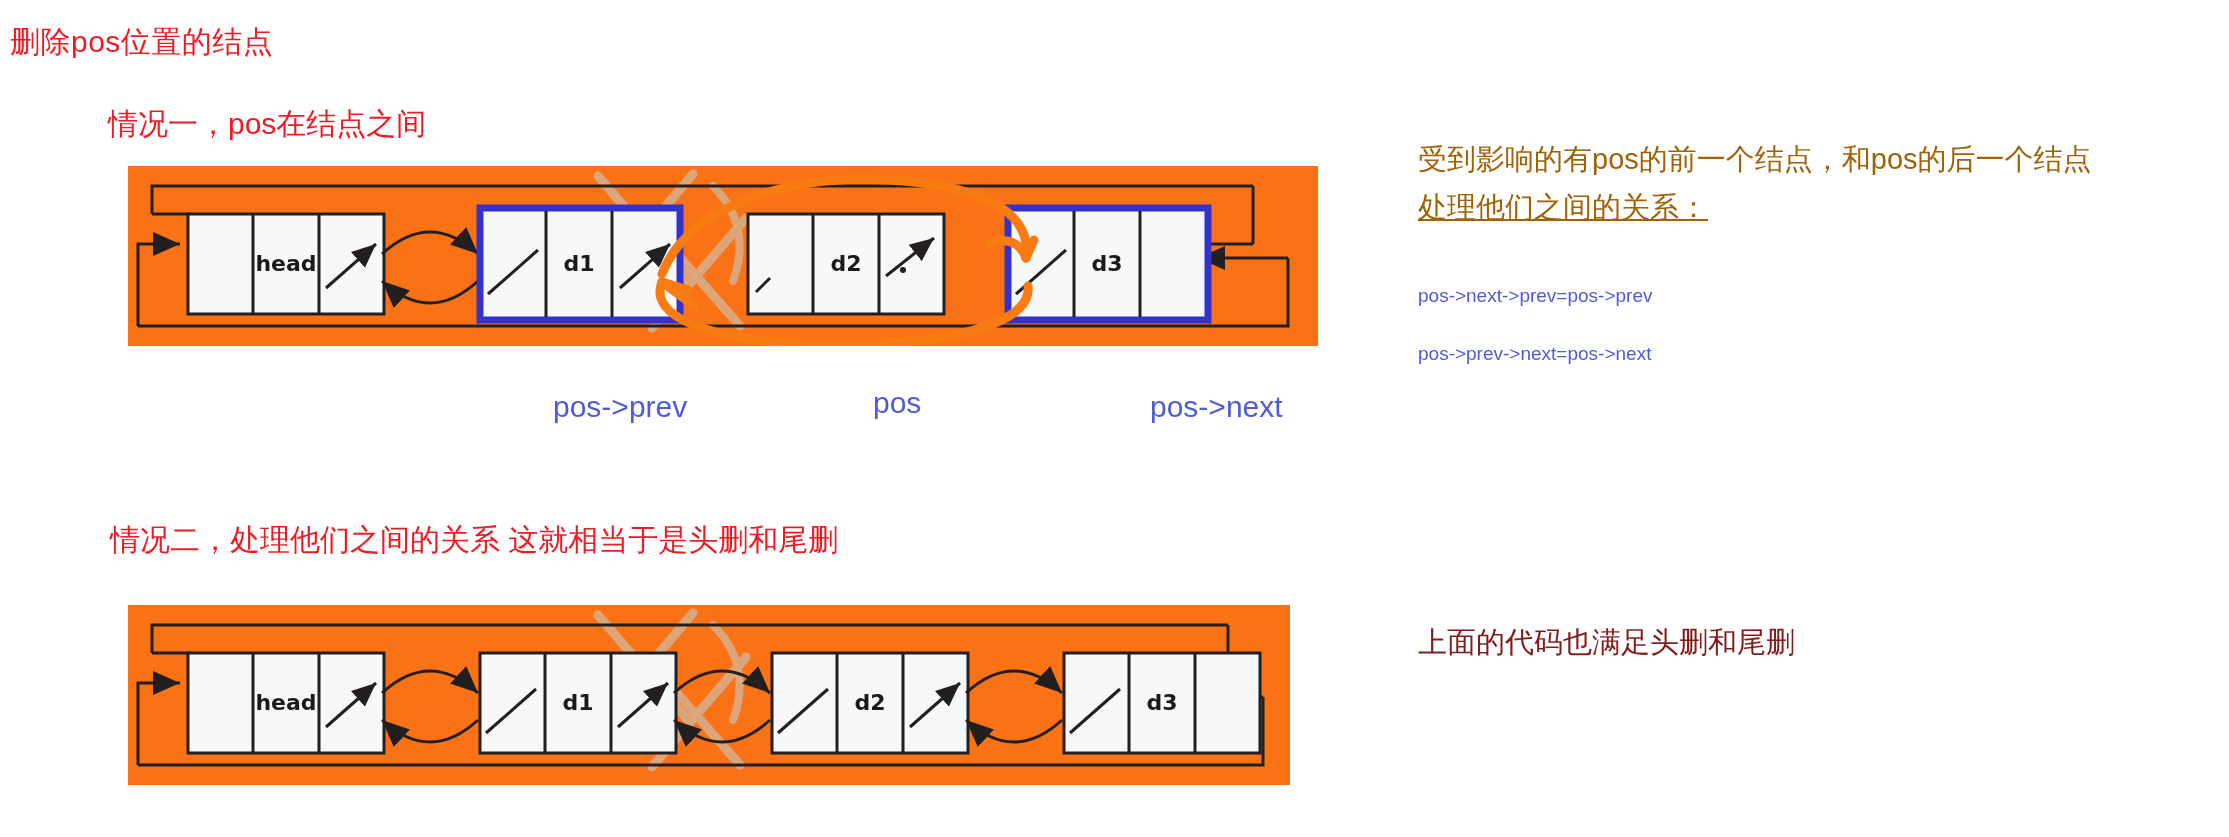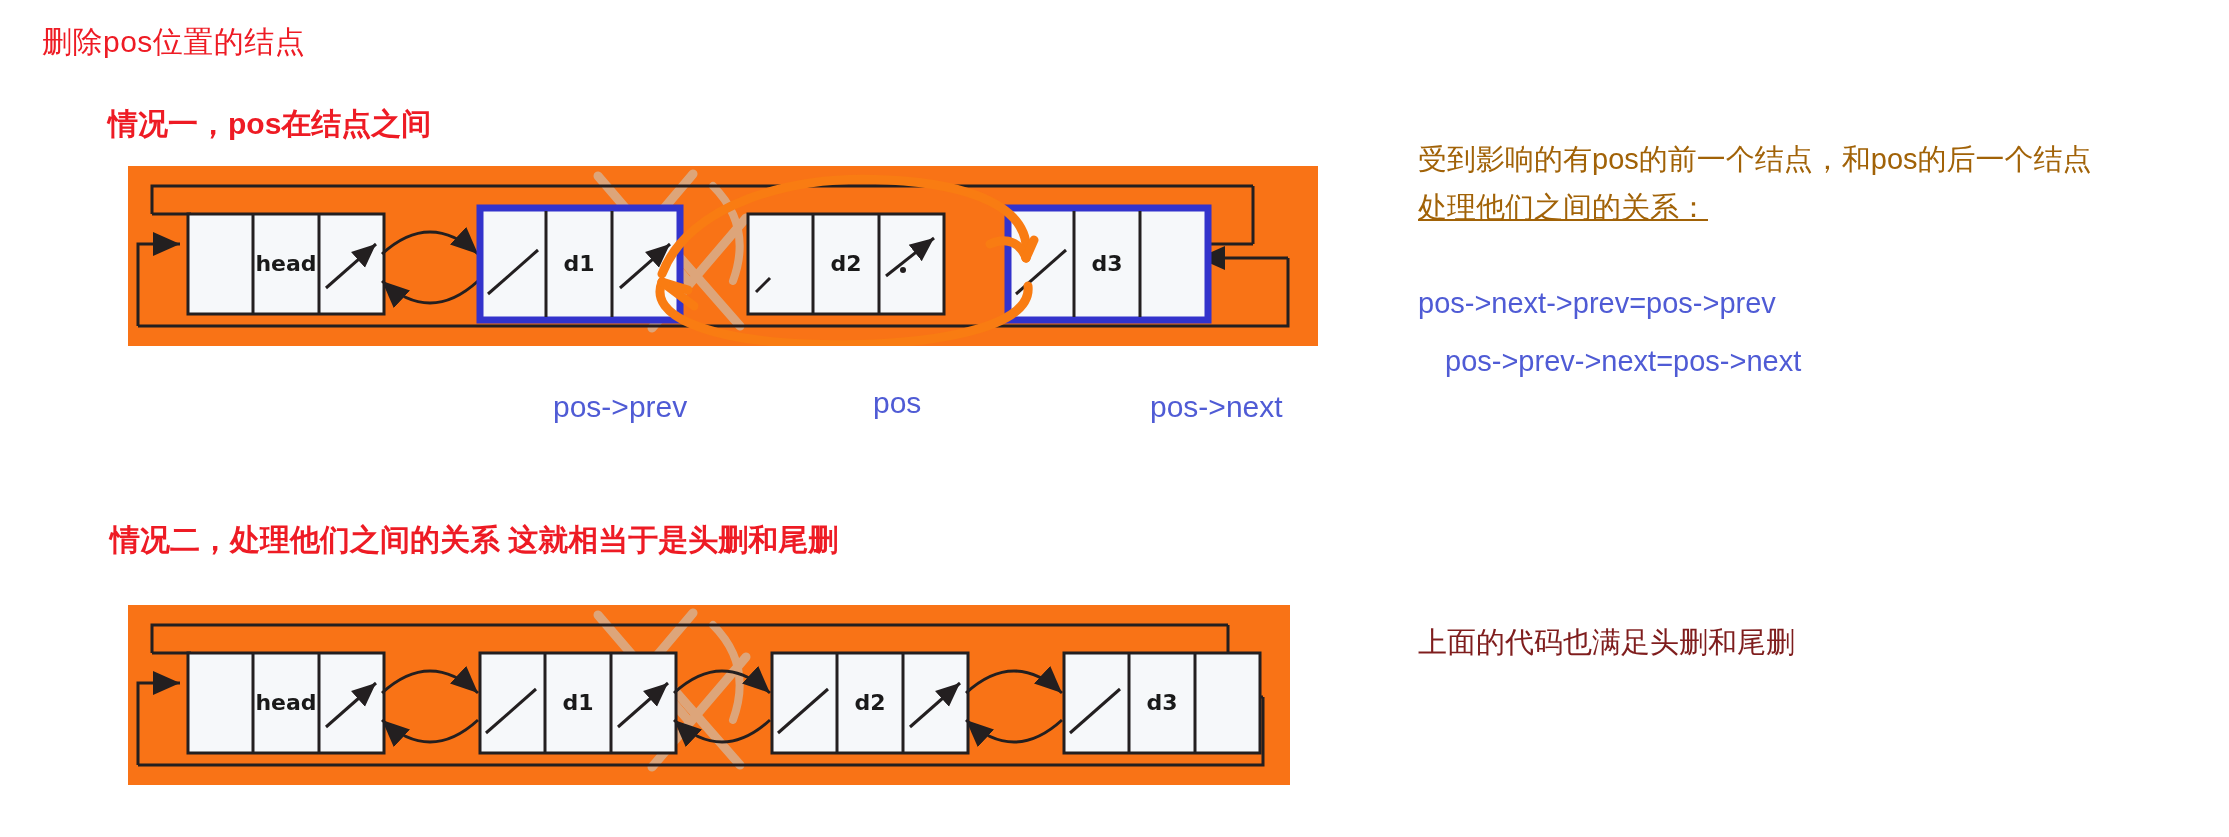--- a/index.html
+++ b/index.html
@@ -6,32 +6,31 @@
   body{
     width:2229px;height:837px;position:relative;overflow:hidden;
     font-family:"Liberation Sans","DejaVu Sans",sans-serif;
   }
   .abs{position:absolute;}
 
   
   .h-red{
     color:#ee1b24;font-size:30px;line-height:1.25;white-space:nowrap;
     letter-spacing:.5px;
-    margin-left:32px;
   }
   .h-red-sub{
-    color:#ee1b24;font-size:30px;line-height:1.25;white-space:nowrap;font-weight:bold;
+    color:#ee1b24;font-size:30px;line-height:1.25;white-space:nowrap;
   }
 
   
   .t-orange{
     color:#a16207;font-size:29px;line-height:1.45;white-space:nowrap;
   }
   .t-blue-code{
-    color:#4f5bd5;font-size:29px;line-height:1.45;white-space:nowrap;
+    color:#4f5bd5;font-size:19px;line-height:1.45;white-space:nowrap;
   }
   .t-cyan{
     color:#7f1d1d;font-size:29px;line-height:1.4;white-space:nowrap;
   }
 
   
   .diagram{
     position:absolute;background:#f97316;font-weight:bold;
   }
   .diagram svg{display:block;}
@@ -141,21 +140,21 @@
 </div>
 
 <div class="abs lbl-blue" style="left:525px;top:392px;">pos-&gt;prev</div>
 <div class="abs lbl-blue" style="left:845px;top:388px;">pos</div>
 <div class="abs lbl-blue" style="left:1122px;top:392px;">pos-&gt;next</div>
 
 <div class="abs t-orange" style="left:1418px;top:138px;">受到影响的有pos的前一个结点，和pos的后一个结点</div>
 <div class="abs t-orange" style="left:1418px;top:186px;text-decoration:underline;">处理他们之间的关系：</div>
 
 <div class="abs t-blue-code" style="left:1418px;top:282px;">pos-&gt;next-&gt;prev=pos-&gt;prev</div>
-<div class="abs t-blue-code" style="left:1418px;top:340px;margin-left:27px;">pos-&gt;prev-&gt;next=pos-&gt;next</div>
+<div class="abs t-blue-code" style="left:1418px;top:340px;">pos-&gt;prev-&gt;next=pos-&gt;next</div>
 
 <div class="abs h-red-sub" style="left:110px;top:521px;">情况二，处理他们之间的关系 这就相当于是头删和尾删</div>
 
 <div class="diagram" style="left:128px;top:605px;width:1162px;height:180px;">
   <svg width="1162" height="180" viewBox="0 0 1162 180" xmlns="http://www.w3.org/2000/svg">
     <defs>
       <marker id="ah2" markerWidth="11" markerHeight="11" refX="9" refY="4" orient="auto">
         <path d="M0,0 L9,4 L0,8 z" fill="#231f20"></path>
       </marker>
       <marker id="ahs2" markerWidth="11" markerHeight="11" refX="8" refY="4" orient="auto">

